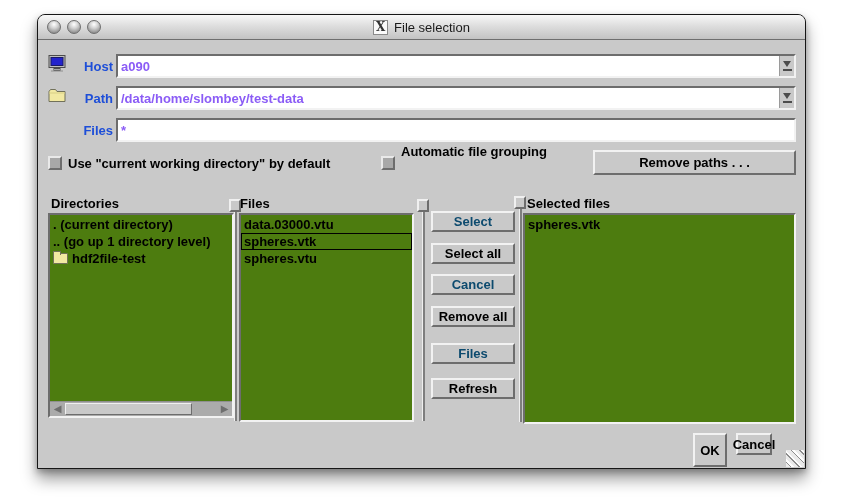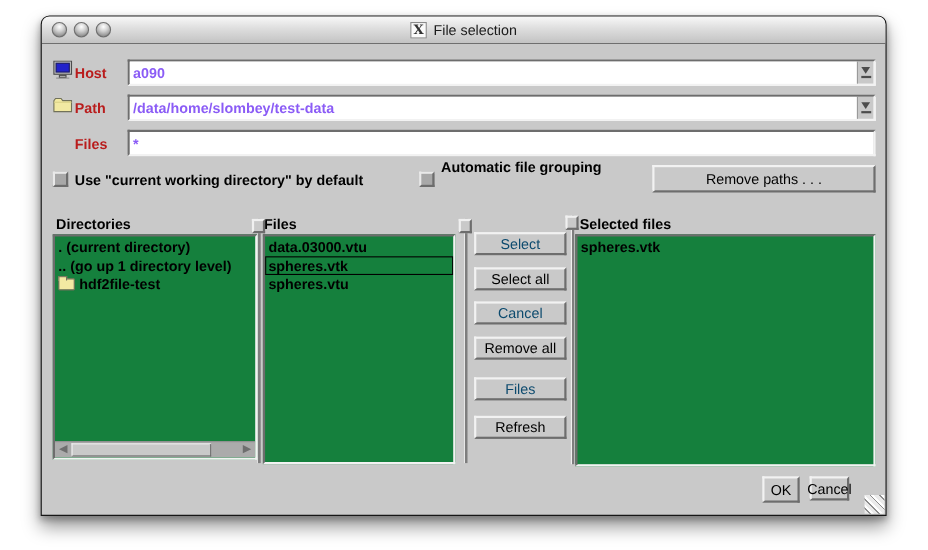--- a/index.html
+++ b/index.html
@@ -18,51 +18,51 @@
   .light { width:14px; height:14px; border-radius:50%; border:1px solid #6f6f6f;
            background:radial-gradient(circle at 50% 28%, #ffffff 0%, #d2d2d2 38%, #939393 78%, #7c7c7c 100%); }
   .title-group { display:flex; align-items:center; gap:6px; font-size:13px; color:#1b1b1b; }
   .x-logo { width:15px; height:15px; background:#fafafa; border:1px solid #8a8a8a;
             display:flex; align-items:center; justify-content:center;
             font:bold 12px "DejaVu Serif", serif; color:#333; }
 
   
   .raised  { border:2px solid; border-color:#f2f2f2 #6d6d6d #6d6d6d #f2f2f2; background:#c9c9c9; }
 
-  .flabel { position:absolute; left:30px; width:45px; text-align:left;
-            font-weight:bold; font-size:13px; color:#b91c1c; }
+  .flabel { position:absolute; left:30px; width:45px; text-align:right;
+            font-weight:bold; font-size:13px; color:#1d4ed8; }
 
   .field { position:absolute; left:78px; width:680px; height:24px; display:flex;
            border:2px solid; border-color:#6d6d6d #f2f2f2 #f2f2f2 #6d6d6d; background:#fff; }
   .field input { flex:1; min-width:0; border:none; outline:none; background:#fff;
                  font:bold 13px "Liberation Sans", sans-serif; padding:0 3px; color:#8b5cf6; }
   .combo { width:15px; background:#c9c9c9; border-left:1px solid #9a9a9a;
            display:flex; flex-direction:column; align-items:center; justify-content:center;
            gap:2px; cursor:pointer; }
   .combo .tri { width:0; height:0; border-left:4px solid transparent;
                 border-right:4px solid transparent; border-top:6px solid #4c4c4c; }
   .combo .bar { width:9px; height:2px; background:#4c4c4c; }
 
   .icon-slot { position:absolute; left:10px; width:19px; height:17px; }
 
   
   .checkbox { position:absolute; width:14px; height:14px;
               border:2px solid; border-color:#e9e9e9 #6d6d6d #6d6d6d #e9e9e9; background:#a8a8a8; }
   .chklabel { position:absolute; font-weight:bold; font-size:13px; color:#000; white-space:nowrap; }
 
   .btn { display:flex; align-items:center; justify-content:center;
-         font-weight:normal; font-size:13px; color:#000; cursor:pointer; user-select:none; }
+         font-weight:bold; font-size:13px; color:#000; cursor:pointer; user-select:none; }
   .btn.disabled { color:#0c4a6e; }
 
   #remove-paths { position:absolute; left:555px; top:135px; width:203px; height:25px; }
 
   
   .colhdr { position:absolute; font-weight:bold; font-size:13px; color:#000; top:181px; }
   .listframe { position:absolute; border:2px solid; border-color:#6d6d6d #f2f2f2 #f2f2f2 #6d6d6d;
-               background:#15803d; overflow:hidden; display:flex; flex-direction:column; }
+               background:#4d7c0f; overflow:hidden; display:flex; flex-direction:column; }
   .list-view { flex:1; overflow:hidden; padding-top:1px; }
   .list-item { font-weight:bold; font-size:13px; color:#000; line-height:17px;
                padding:0 2px 0 3px; white-space:nowrap; overflow:hidden; display:flex; align-items:center; gap:4px; }
   .list-item.selected { outline:1px solid #000; outline-offset:-1px; }
   .mini-folder { display:inline-block; width:15px; height:11px; background:#f2e9a2;
                  border:1px solid #71715a; border-radius:1px; position:relative; flex:0 0 auto; }
   .mini-folder::before { content:""; position:absolute; left:-1px; top:-3px; width:6px; height:3px;
                          background:#f2e9a2; border:1px solid #71715a; border-bottom:none; }
 
   .hscroll { height:15px; border-top:1px solid #8f8f8f; background:#ababab;
@@ -74,21 +74,21 @@
 
   .sash-track { position:absolute; width:3px; top:184px; height:222px;
                 background:linear-gradient(90deg,#efefef 0 1px,#7e7e7e 1px 3px); }
   .sash-handle { position:absolute; width:12px; height:13px; top:184px;
                  border:2px solid; border-color:#f0f0f0 #6d6d6d #6d6d6d #f0f0f0;
                  background:#c9c9c9; cursor:ns-resize; }
 
   .actions-col { position:absolute; left:393px; top:0; width:84px; }
   .actions-col .btn { position:absolute; left:0; width:84px; height:21px; }
 
-  #ok-btn     { position:absolute; left:655px; top:418px; width:34px; height:24px; }
+  #ok-btn     { position:absolute; left:655px; top:418px; width:34px; height:34px; }
   #cancel-btn { position:absolute; left:698px; top:418px; width:36px; height:22px; }
 
   .grip { position:absolute; right:1px; bottom:1px; width:18px; height:17px;
           background:repeating-linear-gradient(45deg, #eaeaea 0 3px, #8d8d8d 3px 4px, #fdfdfd 4px 6px);
           cursor:nwse-resize; }
 </style>
 </head>
 <body>
 
 <div class="window">

